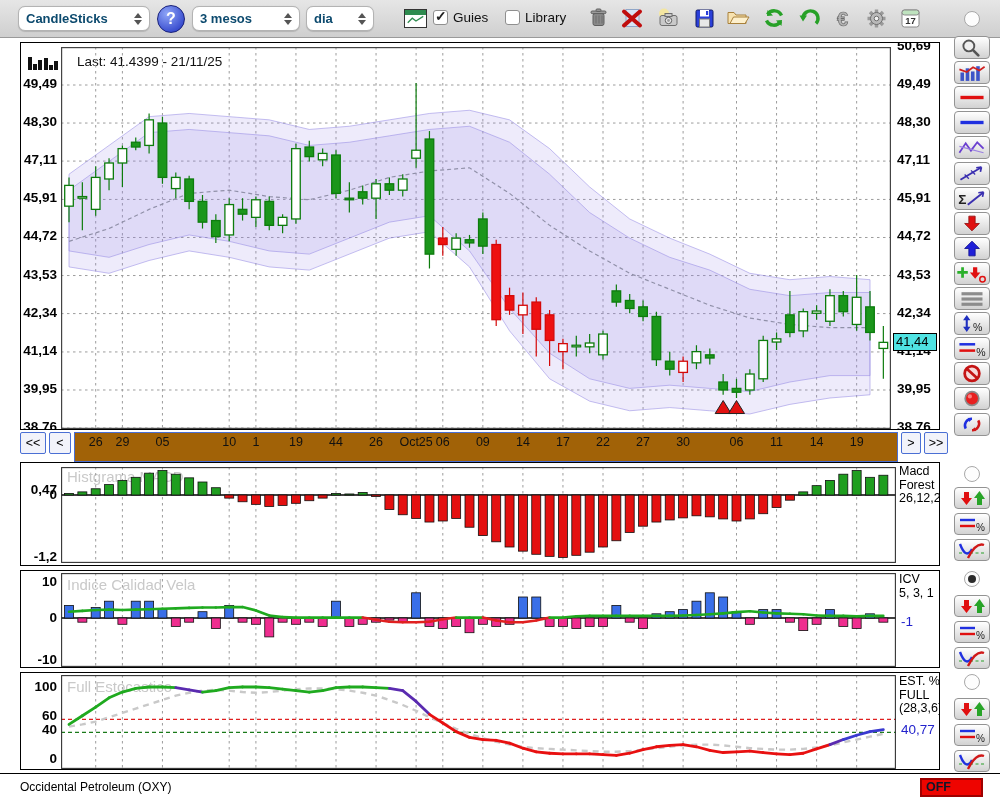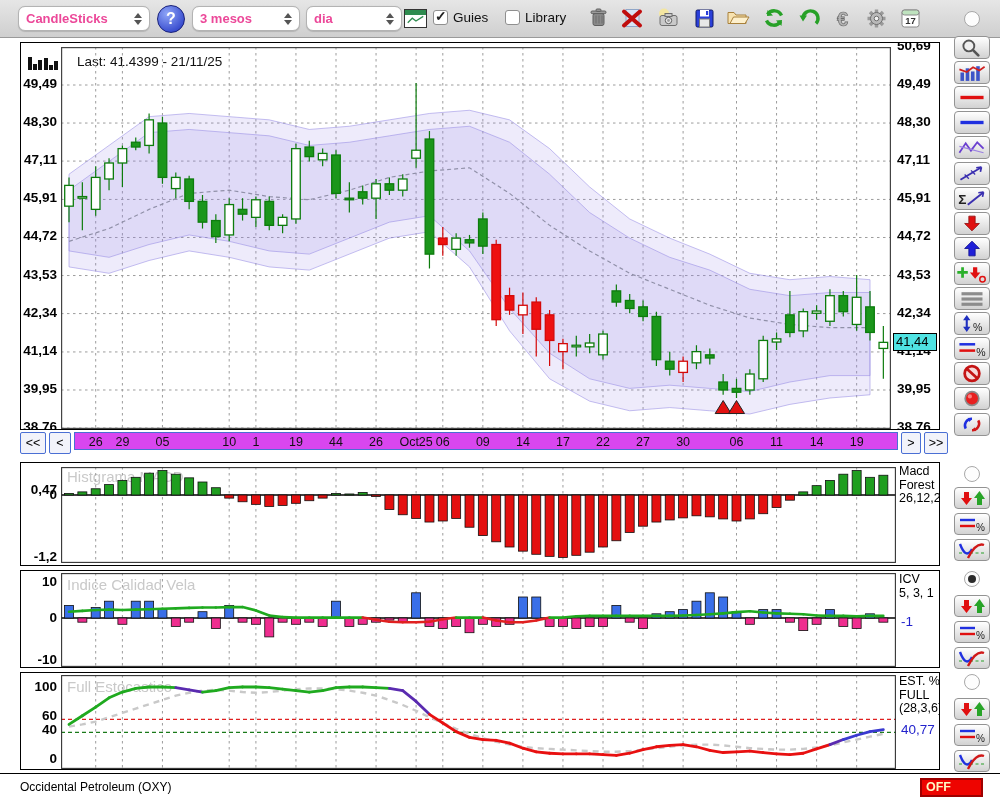--- a/index.html
+++ b/index.html
@@ -2,21 +2,21 @@
 <html><head>
 <meta charset="utf-8">
 <style>
   html,body{margin:0;padding:0;}
   body{width:1000px;height:800px;position:relative;overflow:hidden;background:#fff;
        font-family:"Liberation Sans",sans-serif;-webkit-font-smoothing:antialiased;}
   
   .toolbar{position:absolute;left:0;top:0;width:1000px;height:37px;
            background:linear-gradient(#e6e6e6,#cfcfcf);border-bottom:1px solid #9a9a9a;}
   .sel{position:absolute;top:6px;height:25px;background:#fff;border:1px solid #b3b3b3;border-radius:7px;
-       display:flex;align-items:center;padding:8px 7px;box-sizing:border-box;font-size:13px;font-weight:600;color:#ec4899;
+       display:flex;align-items:center;padding:8px 7px;box-sizing:border-box;font-size:13px;font-weight:600;color:#0c4a6e;
        box-shadow:0 0.5px 1px rgba(0,0,0,.15);}
   .stp{margin-left:auto;display:flex;flex-direction:column;align-items:center;gap:2px;padding-left:8px;}
   .stp i{width:0;height:0;border-left:4px solid transparent;border-right:4px solid transparent;}
   .stp .up{border-bottom:5px solid #555;}
   .stp .dn{border-top:5px solid #555;}
   .help{position:absolute;top:5px;width:26px;height:26px;border-radius:50%;
         background:radial-gradient(circle at 35% 30%,#8fa6f8,#1c2fc0);border:1px solid #18207a;
         color:#fff;font-weight:bold;font-size:16px;display:flex;align-items:center;justify-content:center;}
   .chk{position:absolute;top:10px;width:15px;height:15px;background:#fff;border:1px solid #8f8f8f;border-radius:3px;box-sizing:border-box;}
   .chk.on::after{content:"\2713";position:absolute;left:1px;top:-3px;font-size:14px;font-weight:bold;color:#222;}
@@ -37,33 +37,33 @@
   .rlab{position:absolute;left:878px;top:2px;font-size:12.5px;line-height:13.5px;color:#000;white-space:pre-line;}
   .pval{position:absolute;left:880px;font-size:13.5px;color:#2222cc;}
   .pricetag{position:absolute;left:872px;width:44px;height:18px;background:#4fe3e3;border:1px solid #000;
             box-sizing:border-box;font-size:13px;color:#000;text-align:left;padding-left:2px;line-height:16px;z-index:5;}
   .lastlab{position:absolute;left:56px;top:11px;font-size:13.5px;color:#111;}
   .histicon{position:absolute;left:5px;top:9px;}
   
   .navwrap{position:absolute;left:0;top:432px;width:1000px;height:26px;}
   .navbtn{position:absolute;top:0;height:22px;border:1.6px solid #4a6fd4;background:#f2f3fa;color:#000;
           font-size:12.5px;display:flex;align-items:center;justify-content:center;border-radius:2px;box-sizing:border-box;}
-  .datestrip{position:absolute;left:74px;top:0;width:824px;height:18px;border:1.6px solid #4a6fd4;
-             background:#d946ef;box-sizing:border-box;}
+  .datestrip{position:absolute;left:74px;top:0;width:824px;height:30px;border:1.6px solid #4a6fd4;
+             background:#a16207;box-sizing:border-box;}
   .dtick{position:absolute;top:2px;width:44px;margin-left:-22px;text-align:center;font-size:12.5px;color:#111;}
   
   .sbtn{position:absolute;left:954px;width:36px;height:23px;background:linear-gradient(#ffffff,#d2d2d2);
         border:1px solid #939393;border-radius:4px;box-sizing:border-box;}
   .sbtn svg{width:100%;height:100%;}
   
   .statusbar{position:absolute;left:0;top:773px;width:1000px;height:27px;background:#fff;border-top:1.5px solid #000;box-sizing:border-box;}
   .sym{position:absolute;left:20px;top:6px;font-size:12px;color:#000;}
   .cfg{position:absolute;left:305px;top:6px;font-size:13.5px;color:#2020dd;}
   .offbtn{position:absolute;left:920px;top:4px;width:63px;height:19px;background:#ee0400;border:2px solid #9e0000;
-          box-sizing:border-box;color:#fef9c3;font-size:12.5px;font-weight:bold;padding-left:4px;line-height:15px;}
+          box-sizing:border-box;color:#0f172a;font-size:12.5px;font-weight:bold;padding-left:4px;line-height:15px;}
   svg{display:block;}
 </style>
 </head>
 <body>
 
 <div class="toolbar">
   <div class="sel" style="left:18px;width:132px;">
     <span>CandleSticks</span>
     <span class="stp">
         <i class="up"></i>
@@ -73,21 +73,21 @@
   <div class="help" style="left:157px;">
     <span>?</span>
   </div>
   <div class="sel" style="left:192px;width:108px;">
     <span>3 mesos</span>
     <span class="stp">
         <i class="up"></i>
         <i class="dn"></i>
       </span>
   </div>
-  <div class="sel" style="left:306px;width:96px;">
+  <div class="sel" style="left:306px;width:68px;">
     <span>dia</span>
     <span class="stp">
         <i class="up"></i>
         <i class="dn"></i>
       </span>
   </div>
   <div class="minichart">
     <div class="bar"></div>
     <svg viewBox="0 0 23 19">
         <path d="M3 14 L8 9 L12 12 L20 7" fill="none" stroke="#2e8b4f" stroke-width="1.4"></path>

